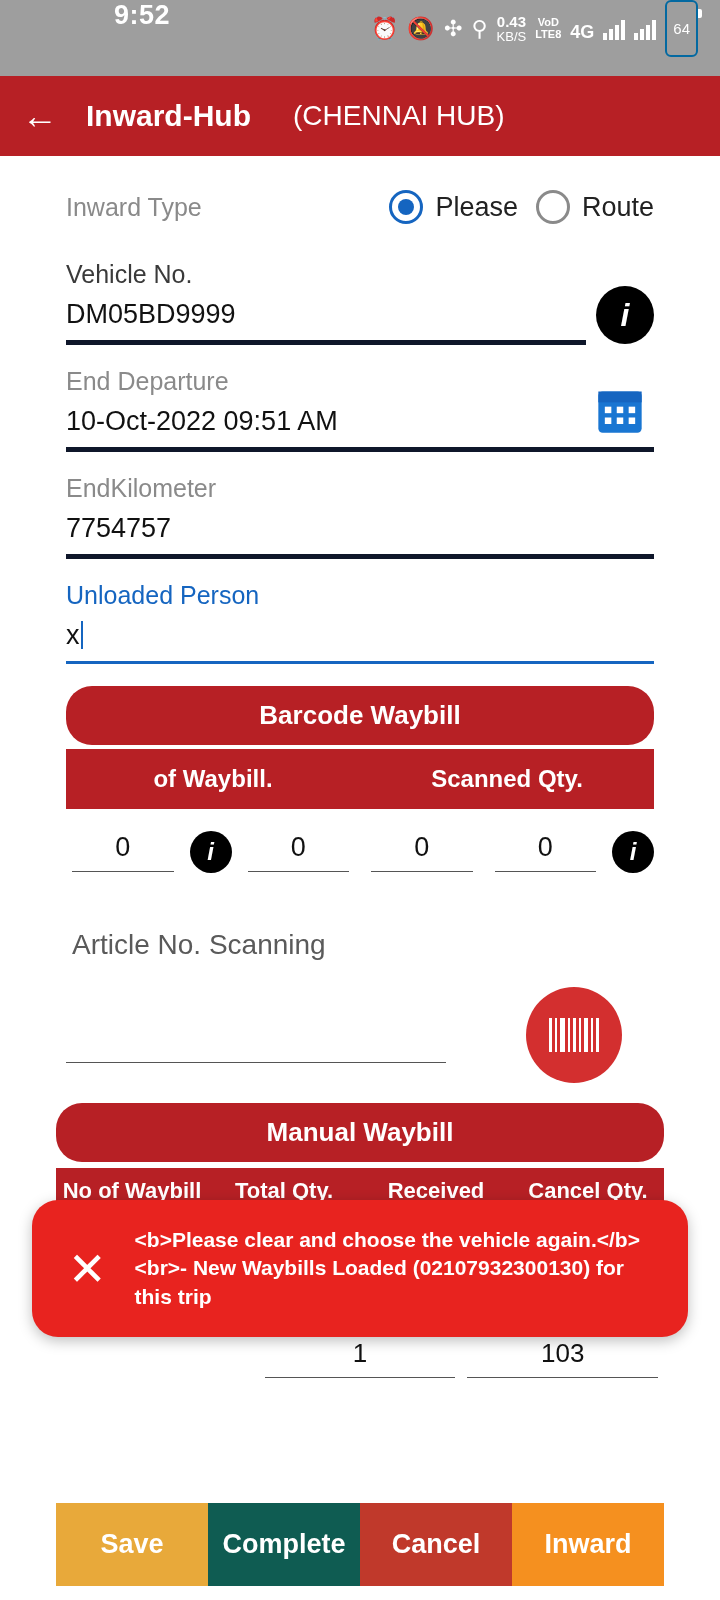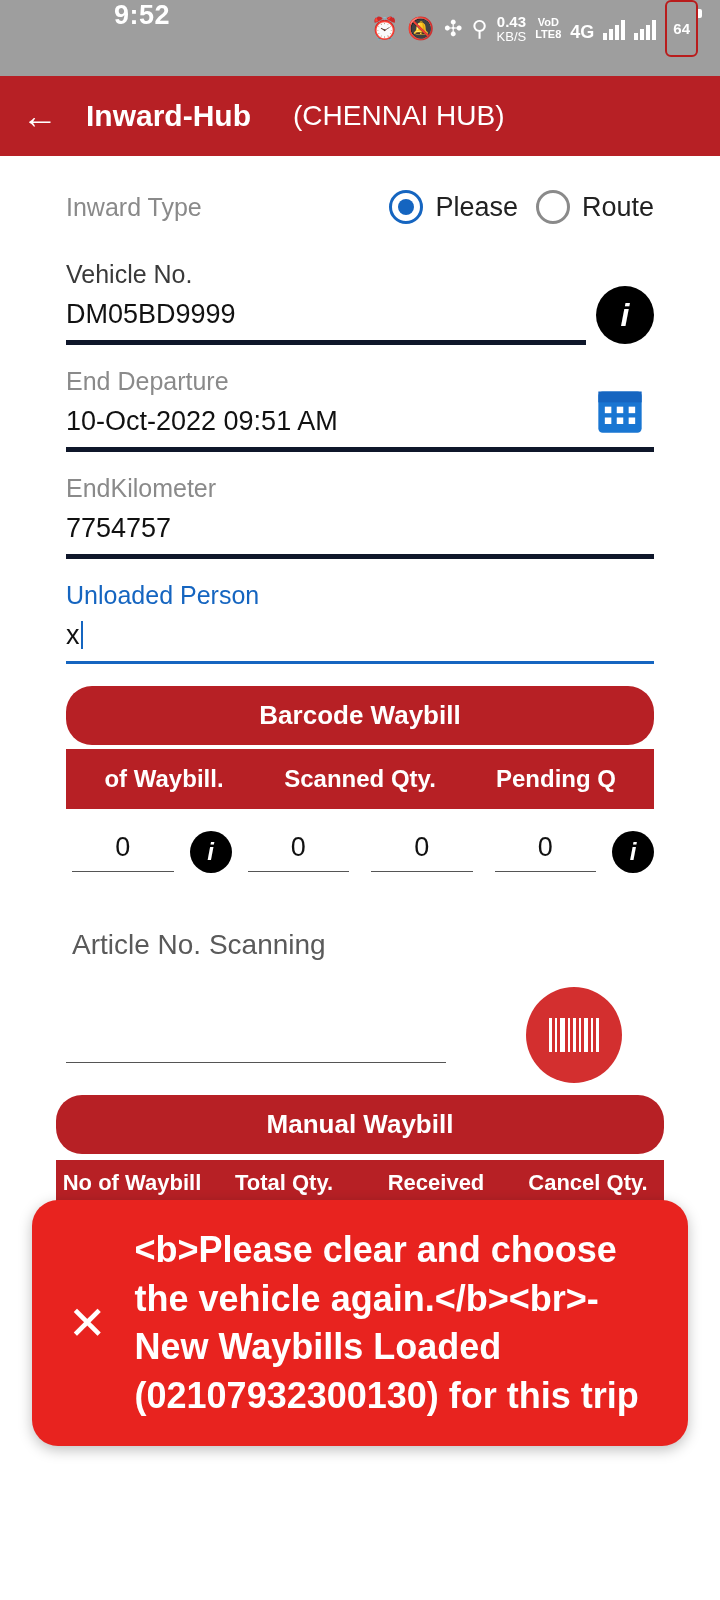--- a/index.html
+++ b/index.html
@@ -22,22 +22,22 @@
   .sic { font-size: 22px; line-height: 1; color: #fff; }
   .net-rate { font-size: 13px; line-height: 1.05; text-align: center; }
   .net-rate b { display: block; font-size: 15px; font-weight: 700; }
   .vo-lte { font-size: 11px; line-height: 1.05; text-align: center; font-weight: 700; }
   .sig { display: flex; align-items: flex-end; gap: 2px; height: 22px; }
   .sig i { display: block; width: 4px; background: #fff; }
   .sig i:nth-child(1){height:7px;} .sig i:nth-child(2){height:11px;}
   .sig i:nth-child(3){height:15px;} .sig i:nth-child(4){height:20px;}
   .fourg { font-size: 18px; font-weight: 700; margin-top: 8px; }
   .battery {
-    border: 2px solid #b91c1c; border-radius: 6px; padding: 18px 6px;
-    font-size: 15px; font-weight: 700; position: relative;
+    border: 2px solid #0369a1; border-radius: 6px; padding: 18px 6px;
+    font-size: 15px; font-weight: 400; position: relative;
   }
   .battery::after {
     content: ""; position: absolute; right: -6px; top: 7px;
     width: 4px; height: 9px; background: #fff; border-radius: 0 2px 2px 0;
   }
 
   
   .appbar {
     height: 80px; background: #b72025; color: #fff;
     display: flex; align-items: center; padding: 0 22px; gap: 28px;
@@ -75,21 +75,21 @@
   .info-badge {
     position: absolute; right: 0; top: 26px;
     width: 58px; height: 58px; border-radius: 50%; background: #000; color: #fff;
     display: flex; align-items: center; justify-content: center;
     font-size: 32px; font-weight: 700; font-style: italic;
   }
   .cal-icon { position: absolute; right: 6px; top: 18px; width: 56px; height: 52px; }
 
   
   .sect {
-    margin: 12px 0 0 0; background: #b72025; color: #fff;
+    margin: 20px 0 0 0; background: #b72025; color: #fff;
     text-align: center; font-size: 26px; font-weight: 700; padding: 14px 0; border-radius: 26px;
   }
   .thead {
     background: #b72025; color: #fff; display: flex; align-items: center;
     font-size: 24px; font-weight: 700; padding: 16px 0; margin-top: 4px;
   }
   .thead span { flex: 1; text-align: center; white-space: nowrap; }
   .trow { display: flex; align-items: center; padding: 22px 0 10px 0; gap: 10px; }
   .cell {
     flex: 1; text-align: center; font-size: 27px; color: #111;
@@ -124,21 +124,21 @@
   .minilbl { flex: 1; font-size: 24px; color: #444; text-align: center; }
 
   
   .toast {
     position: absolute; left: 32px; right: 32px; top: 1200px;
     background: #e8231f; color: #fff; border-radius: 26px;
     display: flex; align-items: center; gap: 22px; padding: 26px 30px;
     box-shadow: 0 4px 14px rgba(0,0,0,.25);
   }
   .toast-close { font-size: 46px; font-weight: 400; line-height: 1; padding: 0 6px; }
-  .toast-msg { font-size: 36px; line-height: 1.35; font-weight: 600; }
+  .toast-msg { font-size: 21px; line-height: 1.35; font-weight: 600; }
 
   
   .btnbar { position: absolute; left: 56px; right: 56px; bottom: 14px; display: flex; }
   .btn {
     flex: 1; text-align: center; color: #fff; font-size: 27px; font-weight: 700;
     padding: 26px 0;
   }
   .btn.save { background: #e8a93a; }
   .btn.complete { background: #0f5c52; }
   .btn.cancel { background: #c0392b; }
@@ -231,21 +231,20 @@
 
     <div class="field">
       <div class="flabel blue">Unloaded Person</div>
       <div class="fval active"><span>x</span><span class="caret"></span></div>
     </div>
 
     <div class="sect">Barcode Waybill</div>
     <div class="thead">
       <span>of Waybill.</span>
       <span>Scanned Qty.</span>
-      <span>Pending Q</span>
     </div>
     <div class="trow">
       <div class="cell">0</div>
       <div class="dot-i">i</div>
       <div class="cell">0</div>
       <div class="cell">0</div>
       <div class="cell">0</div>
       <div class="dot-i">i</div>
     </div>
 
@@ -292,14 +291,20 @@
       <div class="cell">1</div>
       <div class="cell">103</div>
     </div>
   </div>
 
   <div class="toast">
     <span class="toast-close">✕</span>
     <span class="toast-msg">&lt;b&gt;Please clear and choose the vehicle again.&lt;/b&gt;&lt;br&gt;- New Waybills Loaded (02107932300130) for this trip</span>
   </div>
 
+  <div class="btnbar">
+    <div class="btn save">Save</div>
+    <div class="btn complete">Complete</div>
+    <div class="btn cancel">Cancel</div>
+    <div class="btn inward">Inward</div>
+  </div>
 
 </div>
 
 </body></html>

